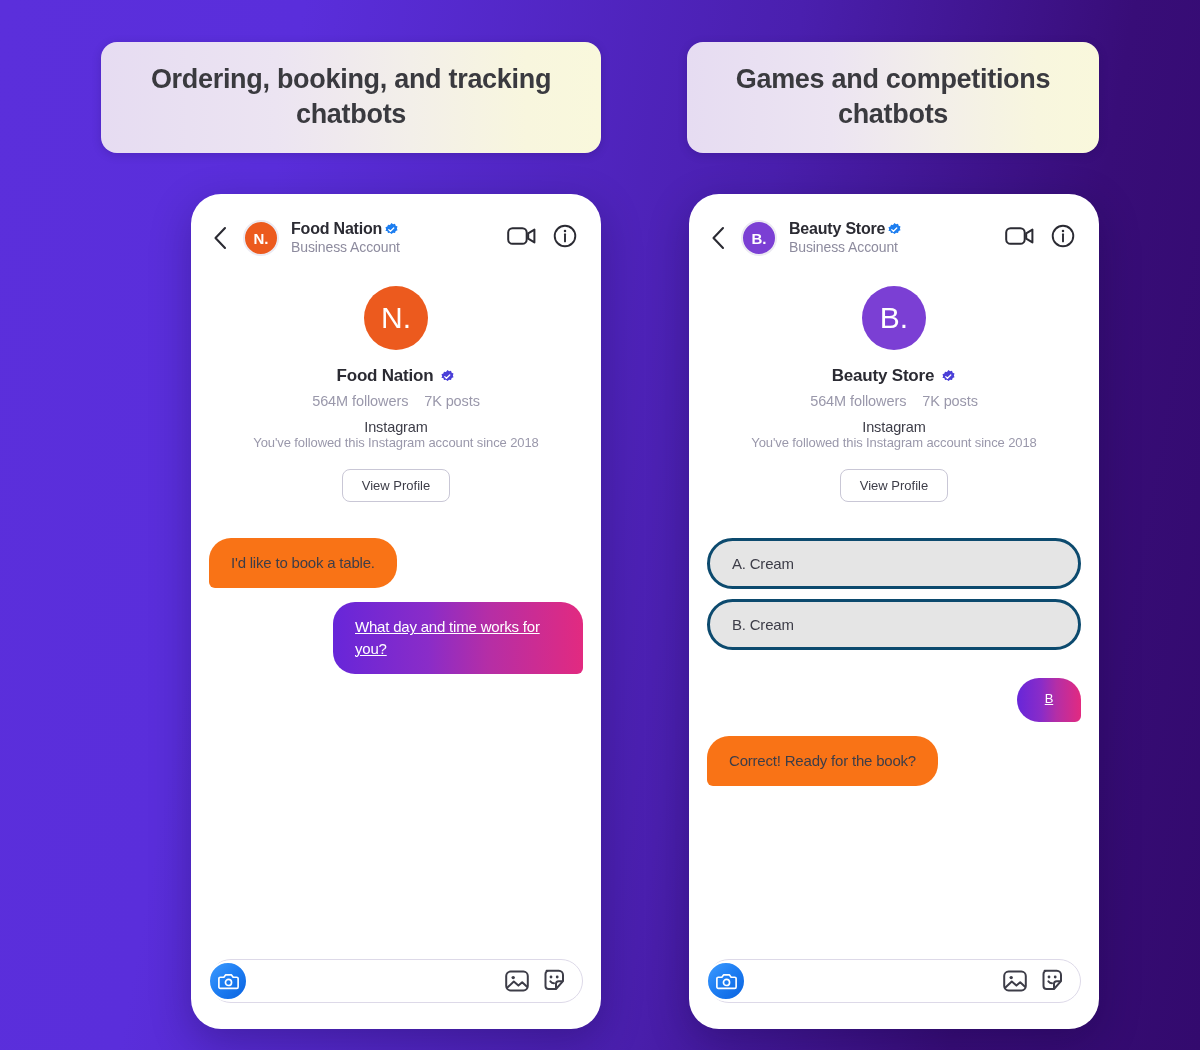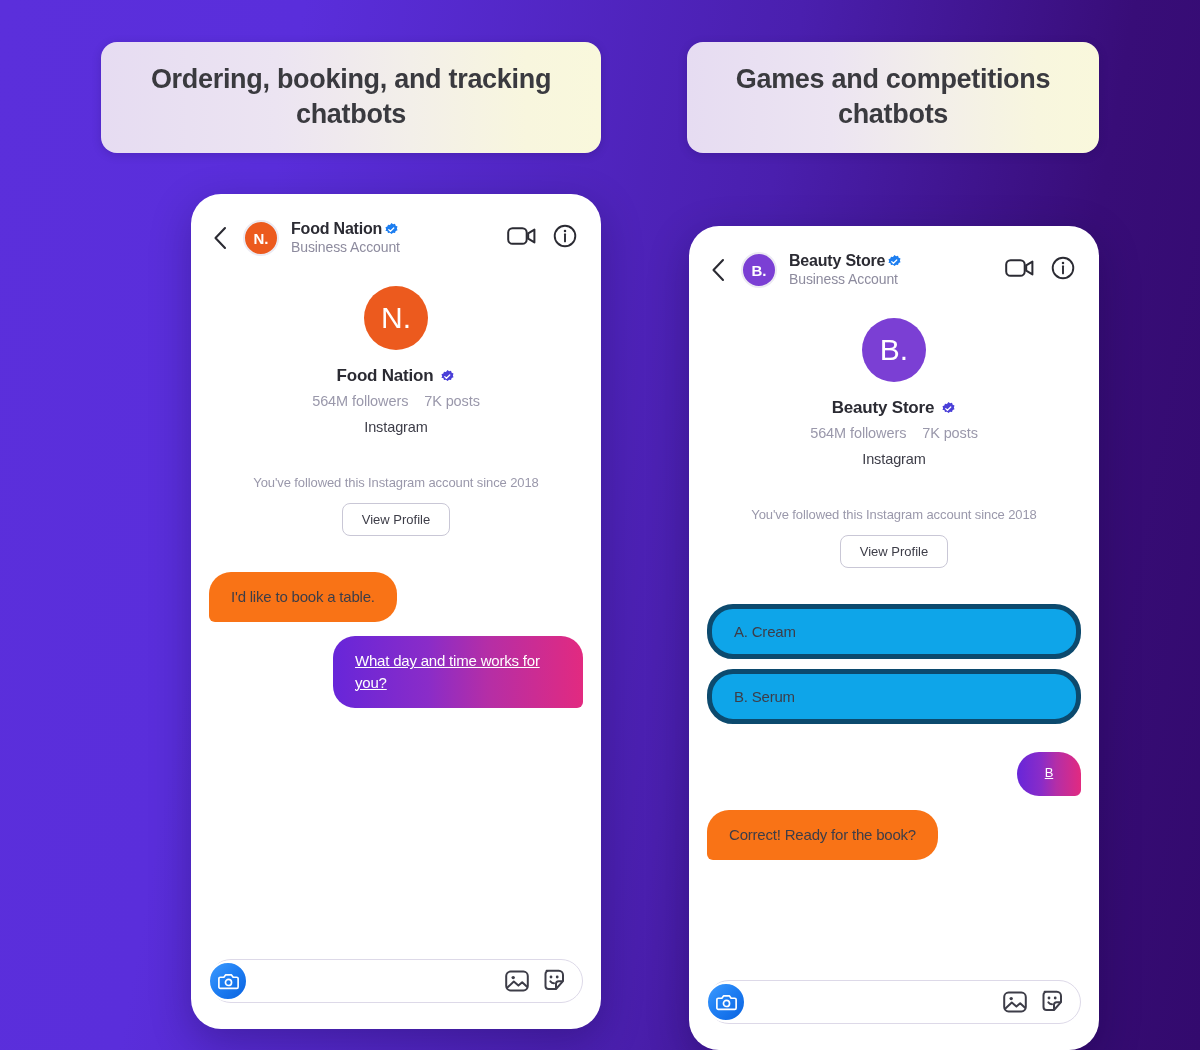--- a/index.html
+++ b/index.html
@@ -19,21 +19,21 @@
   
   .board {
     position: absolute;
     inset: 0;
     display: flex;
     justify-content: center;
     gap: 86px;
     padding-top: 42px;
   }
   .column { width: 500px; display: flex; flex-direction: column; align-items: flex-end; }
-  .column.narrow { width: 412px; gap: 32px; }
+  .column.narrow { width: 412px; }
 
   
   .banner {
     width: 100%;
     border-radius: 16px;
     background: linear-gradient(90deg, #e6dcf2 0%, #ece4f2 35%, #f3efe9 62%, #f8f6de 85%, #f9f8dc 100%);
     padding: 20px 24px 22px;
     text-align: center;
     box-shadow: 0 2px 10px rgba(20,0,60,.18);
   }
@@ -106,24 +106,24 @@
   .profile-avatar.purple { background: #7b3fd4; }
 
   .profile-name-row {
     display: flex; align-items: center; justify-content: center; gap: 7px;
     margin-bottom: 7px;
   }
   .profile-name { font-size: 17px; font-weight: 700; color: #2b2b33; letter-spacing: -.2px; }
   .profile-stats { font-size: 14.5px; color: #9a98ab; margin-bottom: 10px; letter-spacing: -.1px; }
   .profile-stats .gap { display: inline-block; width: 8px; }
   .profile-platform { font-size: 14.5px; color: #3d3d48; margin-bottom: 0; letter-spacing: -.1px; }
-  .profile-since { font-size: 13px; color: #9a98ab; letter-spacing: -.1px; margin-top: 40px; }
+  .profile-since { font-size: 13px; color: #9a98ab; letter-spacing: -.1px; }
 
   .view-profile {
-    margin: 13px auto 0;
+    margin: 19px auto 0;
     display: inline-block;
     border: 1px solid #c9c7d6;
     border-radius: 8px;
     padding: 8px 19px;
     font-size: 13px;
     color: #3d3d48;
     background: #fff;
     cursor: pointer;
   }
 
@@ -163,22 +163,22 @@
   }
   .bubble-out.tiny {
     padding: 12px 22px 13px;
     font-size: 13px;
     min-width: 64px;
     text-align: center;
   }
 
   .option {
     width: 100%;
-    background: #0ea5e9;
-    border: 5px solid #0c4a6e;
+    background: #e5e5e5;
+    border: 3px solid #0c4a6e;
     border-radius: 26px;
     padding: 14px 22px;
     font-size: 15px;
     color: #3d3d48;
     letter-spacing: -.2px;
     cursor: pointer;
   }
   .options { display: flex; flex-direction: column; gap: 10px; }
 
   
@@ -392,21 +392,21 @@
           <span>7K posts</span>
         </div>
         <div class="profile-platform">Instagram</div>
         <div class="profile-since">You've followed this Instagram account since 2018</div>
         <div class="view-profile">View Profile</div>
       </div>
 
       <div class="chat">
         <div class="options">
           <div class="option">A. Cream</div>
-          <div class="option">B. Serum</div>
+          <div class="option">B. Cream</div>
         </div>
         <div class="row out" style="margin-top:14px;">
           <div class="bubble-out tiny">B</div>
         </div>
         <div class="row in">
           <div class="bubble-in">Correct! Ready for the book?</div>
         </div>
       </div>
 
       <div class="composer">

